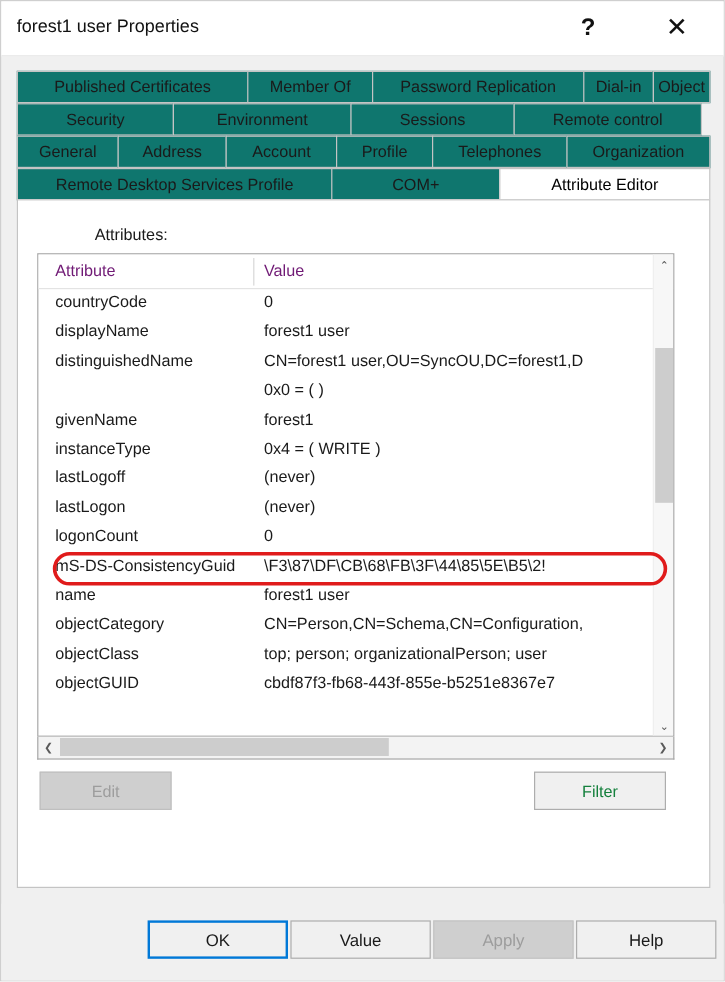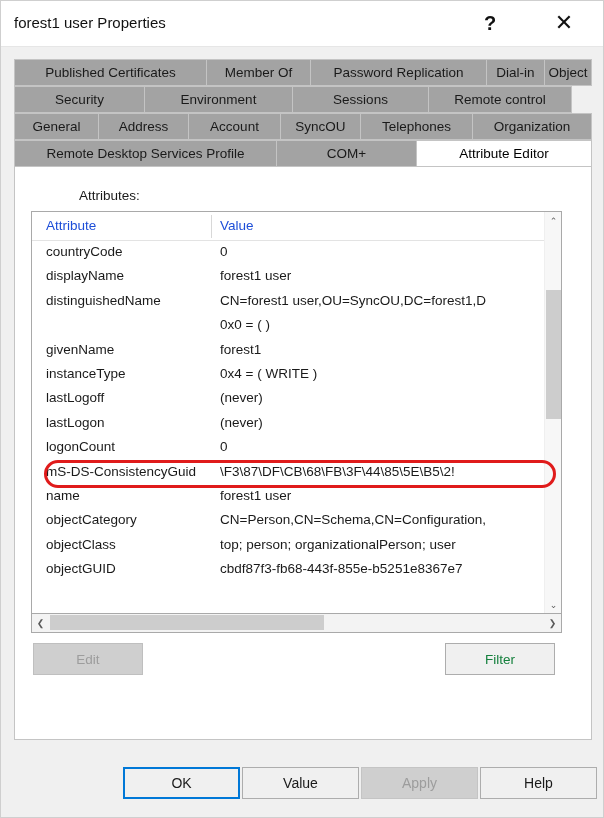--- a/index.html
+++ b/index.html
@@ -62,21 +62,21 @@
     width: 578px;
     height: 108px;
   }
   .tabrow {
     display: flex;
     height: 27px;
     width: 100%;
     box-sizing: border-box;
   }
   .tab {
-    background: #a3a3a3;
+    background: #0f766e;
     border: 1px solid #c4c4c4;
     border-right: none;
     box-sizing: border-box;
     display: flex;
     align-items: center;
     justify-content: center;
     font-size: 13.5px;
     color: #1a1a1a;
     white-space: nowrap;
     cursor: default;
@@ -127,21 +127,21 @@
     height: 29px;
     width: 100%;
     background: #ffffff;
     border-bottom: 1px solid #e3e3e3;
     box-sizing: border-box;
   }
   .lv-head-cell {
     position: absolute;
     top: 6px;
     font-size: 13.5px;
-    color: #1d4ed8;
+    color: #701a75;
   }
   .lv-head-attr { left: 14px; }
   .lv-head-val  { left: 188px; }
   .lv-head-sep {
     position: absolute;
     left: 179px;
     top: 3px;
     width: 1px;
     height: 23px;
     background: #d8d8d8;
@@ -335,27 +335,27 @@
         <div class="tab" style="width: 192px; flex-grow: 0;">Published Certificates</div>
         <div class="tab" style="width: 104px; flex-grow: 0;">Member Of</div>
         <div class="tab" style="width: 176px; flex-grow: 0;">Password Replication</div>
         <div class="tab" style="width: 58px; flex-grow: 0;">Dial-in</div>
         <div class="tab" style="width: 48px; flex-grow: 0;">Object</div>
       </div>
       <div class="tabrow">
         <div class="tab" style="width: 130px; flex-grow: 0;">Security</div>
         <div class="tab" style="width: 148px; flex-grow: 0;">Environment</div>
         <div class="tab" style="width: 136px; flex-grow: 0;">Sessions</div>
-        <div class="tab" style="width: 144px; flex-grow: 0;">Remote control</div>
+        <div class="tab" style="width: 157px; flex-grow: 0;">Remote control</div>
       </div>
       <div class="tabrow">
         <div class="tab" style="width: 84px; flex-grow: 0;">General</div>
         <div class="tab" style="width: 90px; flex-grow: 0;">Address</div>
         <div class="tab" style="width: 92px; flex-grow: 0;">Account</div>
-        <div class="tab" style="width: 80px; flex-grow: 0;">SyncOU</div>
+        <div class="tab" style="width: 80px; flex-grow: 0;">Profile</div>
         <div class="tab" style="width: 112px; flex-grow: 0; text-align: center;">Telephones</div>
         <div class="tab" style="width: 120px; flex-grow: 0;">Organization</div>
       </div>
       <div class="tabrow">
         <div class="tab" style="width: 262px; flex-grow: 0;">Remote Desktop Services Profile</div>
         <div class="tab" style="width: 140px; flex-grow: 0;">COM+</div>
         <div class="tab active" style="width: 176px; flex-grow: 1;">Attribute Editor</div>
       </div>
     </div>
 

